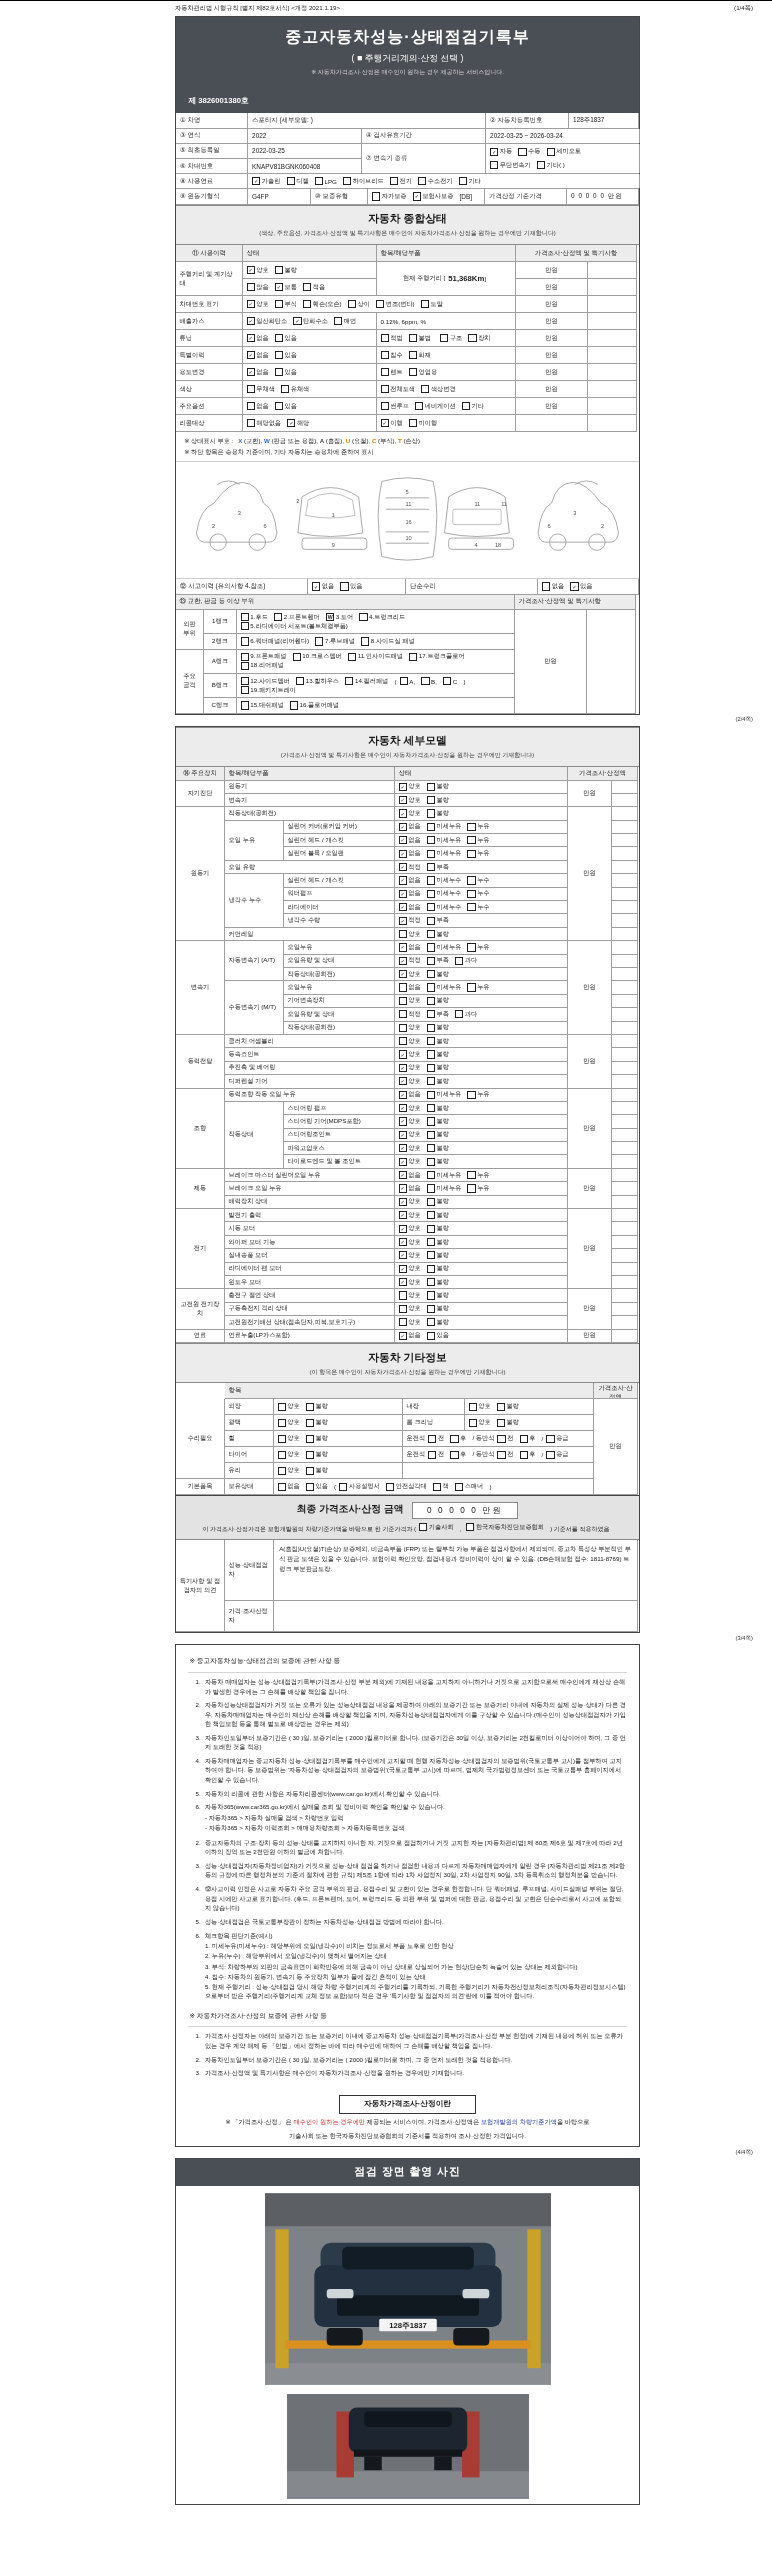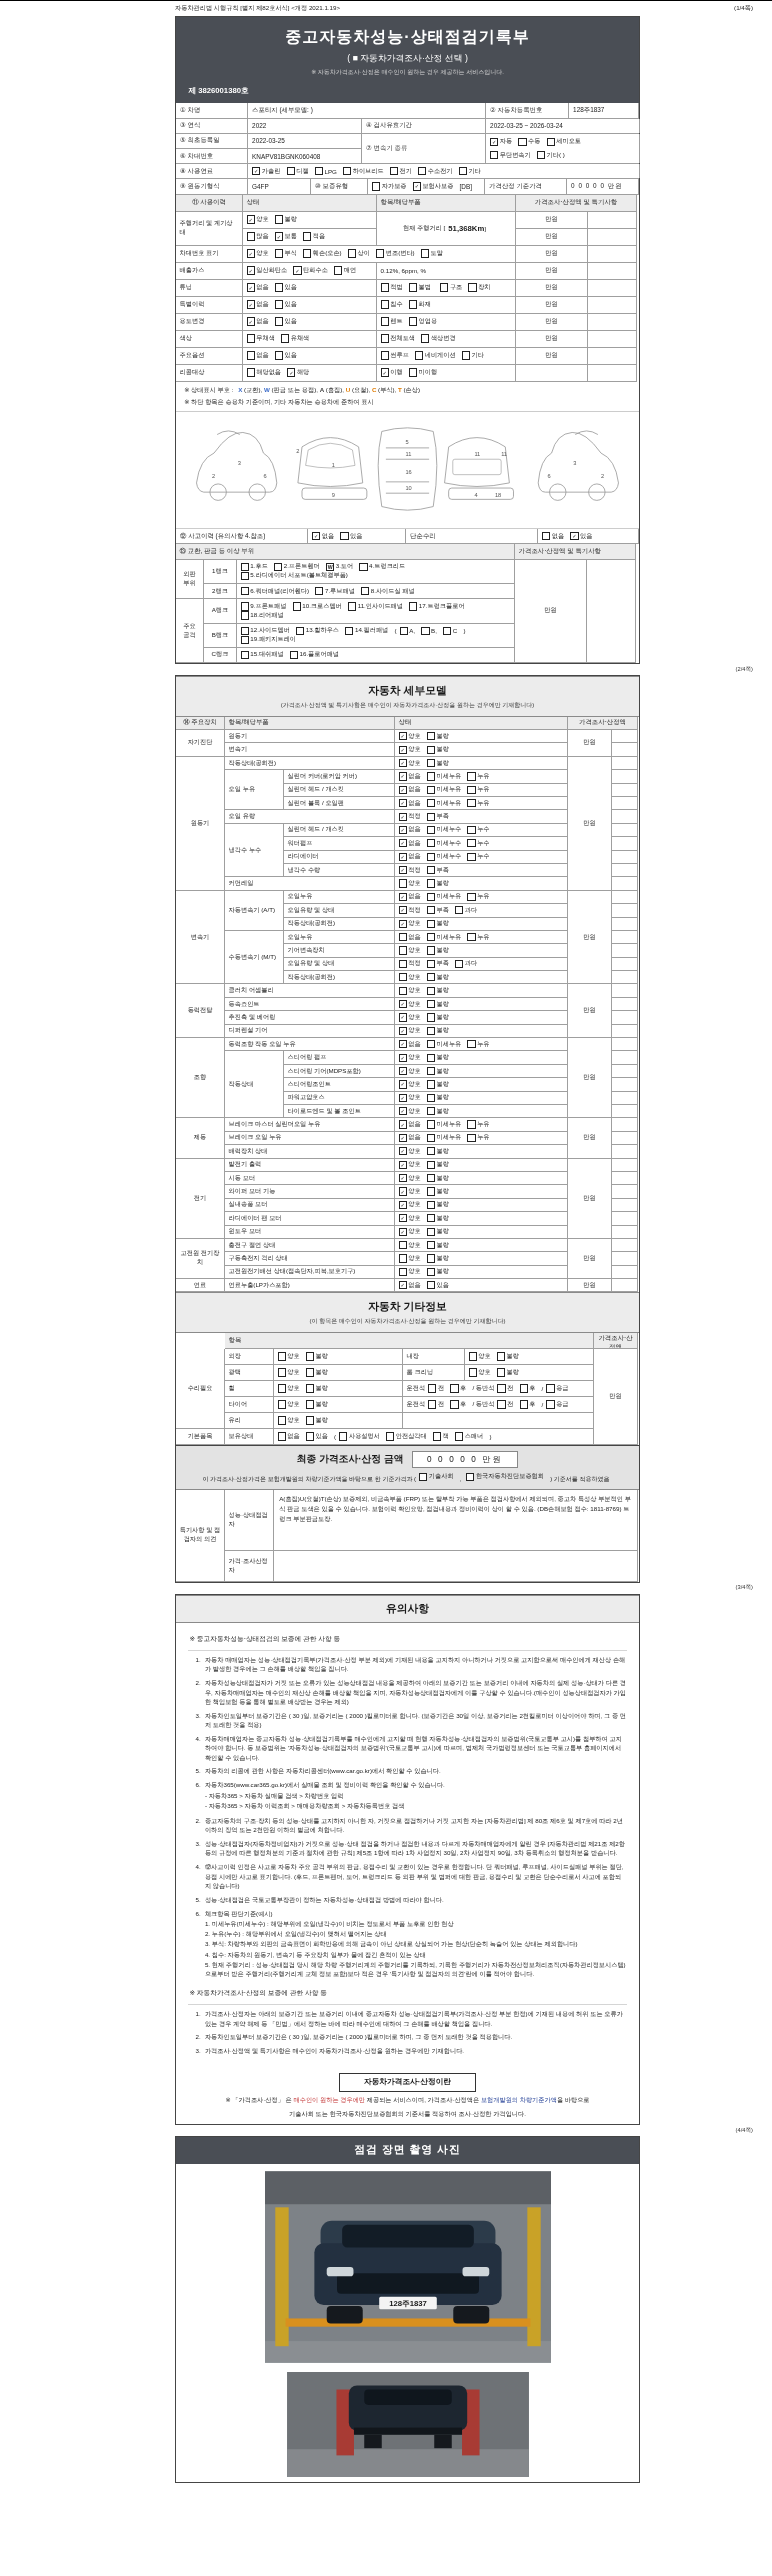--- a/index.html
+++ b/index.html
@@ -8,21 +8,21 @@
   .refrow{width:578px;margin-left:175px;display:flex;justify-content:space-between;
     font-size:6.2px;color:#222;padding:2.6px 0 3.1px 0;}
   .pagemark{width:578px;margin-left:175px;text-align:right;font-size:5.7px;color:#333;padding:1.5px 0;}
   .doc{width:465px;margin-left:175px;}
   .pagebox{border:1.5px solid #454545;background:#fff;}
   
   .band{background:#4a4e55;color:#fff;padding:10.3px 12.4px 7.2px 12.4px;}
   .band .t1{text-align:center;font-size:16px;font-weight:bold;letter-spacing:1px;}
   .band .t2{text-align:center;font-size:8.8px;margin-top:5.2px;}
   .band .t3{text-align:center;font-size:6px;color:#d8d8d8;margin-top:3.1px;}
-  .band .no{font-size:7.7px;font-weight:bold;margin-top:9px;}
+  .band .no{font-size:7.7px;font-weight:bold;margin-top:19px;}
   
   .sechead{background:#ececec;border-top:0.5px solid #8a8a8a;border-bottom:0.5px solid #8a8a8a;
     text-align:center;padding:6.7px 0 5.7px 0;}
   .sechead .h{font-size:10.8px;font-weight:bold;}
   .sechead .n{font-size:6px;color:#333;margin-top:3.1px;}
   
   .brow{display:flex;border-bottom:0.5px solid #9f9f9f;background:#fff;}
   .bcell{border-right:0.5px solid #9f9f9f;padding:2.6px 4.1px;font-size:6.4px;display:flex;
     align-items:center;box-sizing:border-box;overflow:hidden;flex:none;}
   .grid{display:grid;background:#fff;}
@@ -69,21 +69,21 @@
 <div class="refrow">
   <span>자동차관리법 시행규칙 [별지 제82호서식] &lt;개정 2021.1.19&gt;</span>
   <span>(1/4쪽)</span>
 </div>
 
 <div class="doc">
 
   <div class="pagebox">
     <div class="band">
       <div class="t1">중고자동차성능·상태점검기록부</div>
-      <div class="t2">( ■ 자동차가격조사·산정 선택 )</div>
+      <div class="t2">( ■ 주행거리계의·산정 선택 )</div>
       <div class="t3">※ 자동차가격조사·산정은 매수인이 원하는 경우 제공하는 서비스입니다.</div>
       <div class="no">제 3826001380호</div>
     </div>
 
     <div id="basic-table">
         <div class="brow">
           <div class="bcell " style="width: 72px;">① 차명</div>
           <div class="bcell " style="width: 238px;">스포티지 (세부모델: )</div>
           <div class="bcell " style="width: 83px;">② 자동차등록번호</div>
           <div class="bcell " style="width: 70px;">128주1837</div>
@@ -176,20 +176,24 @@
               <span class="cb">✓</span>
               <span class="optlab">보험사보증</span>
             </span>
             <span class="txt">[DB]</span>
           </div>
           <div class="bcell " style="width: 82px;">가격산정 기준가격</div>
           <div class="bcell " style="width: 72px; letter-spacing: 1px;">0 0 0 0 0 만원</div>
         </div>
       </div>
 
+    <div class="sechead">
+      <div class="h">자동차 종합상태</div>
+      <div class="n">(색상, 주요옵션, 가격조사·산정액 및 특기사항은 매수인이 자동차가격조사·산정을 원하는 경우에만 기재합니다)</div>
+    </div>
     <div id="overall-grid" class="grid">
         <div class="gc hd cen" style="grid-area: 1 / 1 / span 1 / span 1;">⑪ 사용이력</div>
         <div class="gc hd" style="grid-area: 1 / 2 / span 1 / span 1;">상태</div>
         <div class="gc hd" style="grid-area: 1 / 3 / span 1 / span 1;">항목/해당부품</div>
         <div class="gc hd cen" style="grid-area: 1 / 4 / span 1 / span 2;">가격조사·산정액 및 특기사항</div>
         <div class="gc " style="grid-area: 2 / 1 / span 2 / span 1;">주행거리 및 계기상태</div>
         <div class="gc " style="grid-area: 2 / 2 / span 1 / span 1;">
           <span class="opt">
             <span class="cb">✓</span>
             <span class="optlab">양호</span>
@@ -1389,23 +1393,20 @@
         <div class="gc " style="grid-area: 1 / 2 / span 1 / span 1;">성능·상태점검자</div>
         <div class="gc " style="grid-area: 1 / 3 / span 1 / span 1; min-height: 61px; line-height: 1.6; align-items: flex-start; padding: 4.1px 5.2px;">A(흠집)U(요철)T(손상) 보증제외, 비금속부품 (FRP) 또는 탈부착 가능 부품은 점검사항에서 제외되며, 중고차 특성상 부분적인 부식 판금 도색은 있을 수 있습니다. 보험이력 확인요망, 점검내용과 정비이력이 상이 할 수 있음. (DB손해보험 접수: 1811-8769) 트렁크 부분판금도장.</div>
         <div class="gc " style="grid-area: 2 / 2 / span 1 / span 1;">가격·조사산정자</div>
         <div class="gc " style="grid-area: 2 / 3 / span 1 / span 1; min-height: 31px;"></div>
       </div>
   </div>
 
   <div class="pagemark" style="width:578px;margin-left:0;">(3/4쪽)</div>
 
   <div class="pagebox">
-    <div class="sechead">
-      <div class="h">유의사항</div>
-    </div>
     <div class="noticebody" id="notice-body">
         <div class="nsec-head">※ 중고자동차성능·상태점검의 보증에 관한 사항 등</div>
         <div class="nitem">
           <div class="nnum">1.</div>
           <div class="ntext">자동차 매매업자는 성능·상태점검기록부(가격조사·산정 부분 제외)에 기재된 내용을 고지하지 아니하거나 거짓으로 고지함으로써 매수인에게 재산상 손해가 발생한 경우에는 그 손해를 배상할 책임을 집니다.</div>
         </div>
         <div class="nitem">
           <div class="nnum">2.</div>
           <div class="ntext">자동차성능상태점검자가 거짓 또는 오류가 있는 성능상태점검 내용을 제공하여 아래의 보증기간 또는 보증거리 이내에 자동차의 실제 성능·상태가 다른 경우, 자동차매매업자는 매수인의 재산상 손해를 배상할 책임을 지며, 자동차성능상태점검자에게 이를 구상할 수 있습니다.(매수인이 성능상태점검자가 가입한 책임보험 등을 통해 별도로 배상받는 경우는 제외)</div>
         </div>

